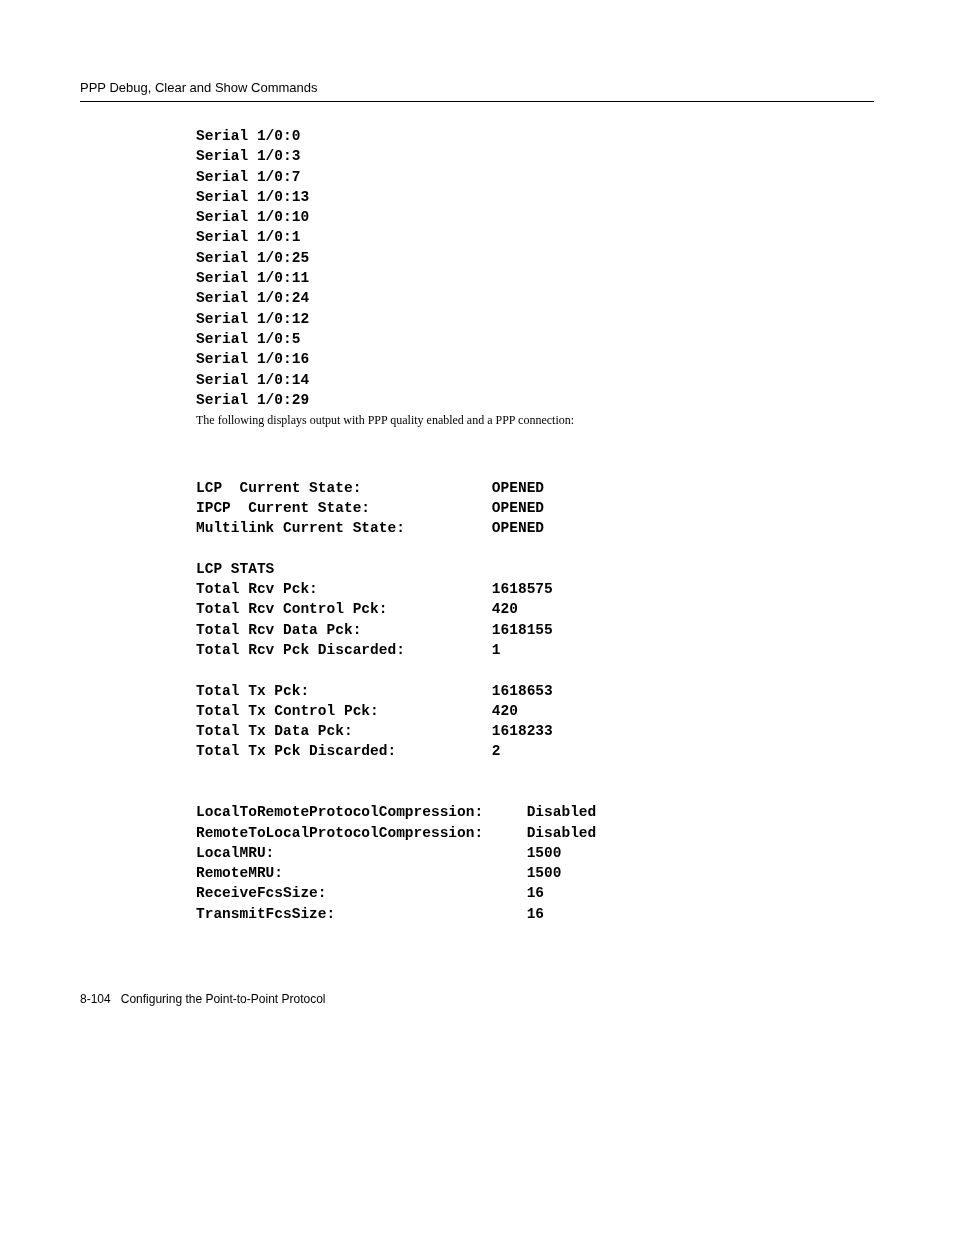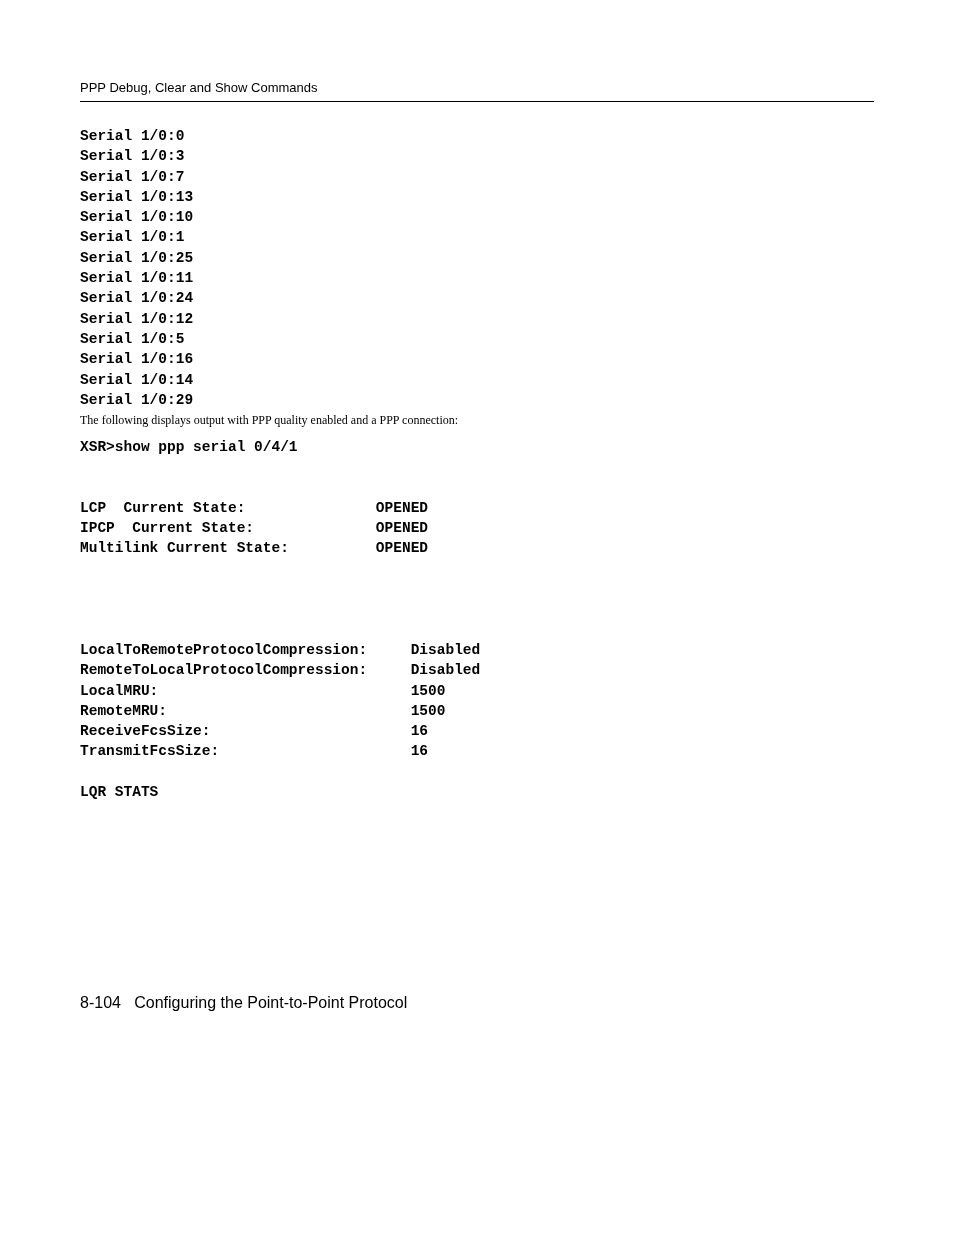--- a/index.html
+++ b/index.html
@@ -21,40 +21,41 @@
     font-size: 13px;
     color: #000;
     margin-bottom: 6px;
   }
   .header-rule {
     border: none;
     border-top: 1px solid #000;
     margin: 0 0 24px 0;
   }
   .content {
+    margin-left: 116px;
   }
   .mono {
     font-family: "Courier New", Courier, monospace;
     font-weight: bold;
     font-size: 14.5px;
     line-height: 1.4;
     white-space: pre;
   }
   .body-text {
     font-family: "Times New Roman", Times, serif;
     font-size: 12px;
     line-height: 1.4;
     margin: 2px 0 8px 0;
   }
   .footer {
     position: absolute;
-    bottom: 46px;
+    bottom: 52px;
     left: 80px;
     font-family: Arial, Helvetica, sans-serif;
-    font-size: 16px;
+    font-size: 12px;
     color: #000;
   }
 </style>
 </head>
 <body>
 
 <div class="page">
 
   <div class="header-title">PPP Debug, Clear and Show Commands</div>
   <hr class="header-rule">
@@ -71,45 +72,52 @@
 Serial 1/0:11
 Serial 1/0:24
 Serial 1/0:12
 Serial 1/0:5
 Serial 1/0:16
 Serial 1/0:14
 Serial 1/0:29</div>
 
     <div class="body-text">The following displays output with PPP quality enabled and a PPP connection:</div>
 
-    <div class="mono">XSR&gt;show ppp serial 0/4/1</div>
     <div class="mono">&nbsp;</div>
 
     <div class="mono">&nbsp;</div>
 
     <div class="mono" id="states-block">LCP  Current State:               OPENED
 IPCP  Current State:              OPENED
 Multilink Current State:          OPENED</div>
     <div class="mono">&nbsp;</div>
 
+    <div class="mono">LCP STATS</div>
+    <div class="mono" id="lcp-rx-block">Total Rcv Pck:                    1618575
+Total Rcv Control Pck:            420
+Total Rcv Data Pck:               1618155
+Total Rcv Pck Discarded:          1</div>
     <div class="mono">&nbsp;</div>
 
+    <div class="mono" id="lcp-tx-block">Total Tx Pck:                     1618653
+Total Tx Control Pck:             420
+Total Tx Data Pck:                1618233
+Total Tx Pck Discarded:           2</div>
     <div class="mono">&nbsp;</div>
 
     <div class="mono">&nbsp;</div>
 
     <div class="mono" id="lcp-params-block">LocalToRemoteProtocolCompression:     Disabled
 RemoteToLocalProtocolCompression:     Disabled
 LocalMRU:                             1500
 RemoteMRU:                            1500
 ReceiveFcsSize:                       16
 TransmitFcsSize:                      16</div>
     <div class="mono">&nbsp;</div>
 
-    <div class="mono">LQR STATS</div>
 
   </div>
 
   <div class="footer">
     <span>8-104</span>&nbsp;&nbsp;&nbsp;<span>Configuring the Point-to-Point Protocol</span>
   </div>
 
 </div>
 
 </body></html>

